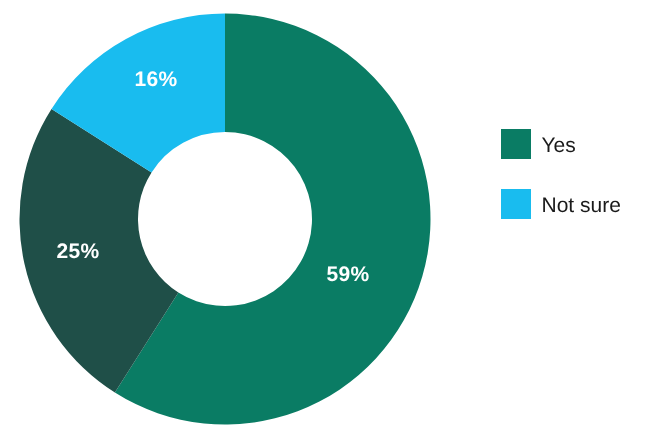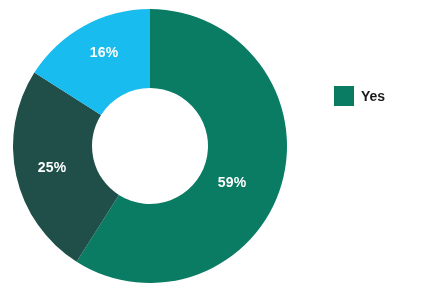--- a/index.html
+++ b/index.html
@@ -49,21 +49,20 @@
     position: absolute;
     left: 334px;
     top: 86px;
     width: 104px;
   }
   .legend-item {
     display: flex;
     align-items: center;
     height: 20px;
     margin-bottom: 20px;
-    font-weight: bold;
   }
   .legend-item:last-child {
     margin-bottom: 0;
   }
   .legend-swatch {
     width: 20px;
     height: 20px;
     flex: 0 0 20px;
   }
   .legend-label {
@@ -94,16 +93,20 @@
   </div>
 
   <div id="chart-legend">
 
     <div class="legend-item">
       <span class="legend-swatch" style="background:#0a7c64"></span>
       <span class="legend-label">Yes</span>
     </div>
 
 
+    <div class="legend-item">
+      <span class="legend-swatch" style="background:#19bcef"></span>
+      <span class="legend-label">Not sure</span>
+    </div>
 
   </div>
 
 </div>
 
 </body></html>

